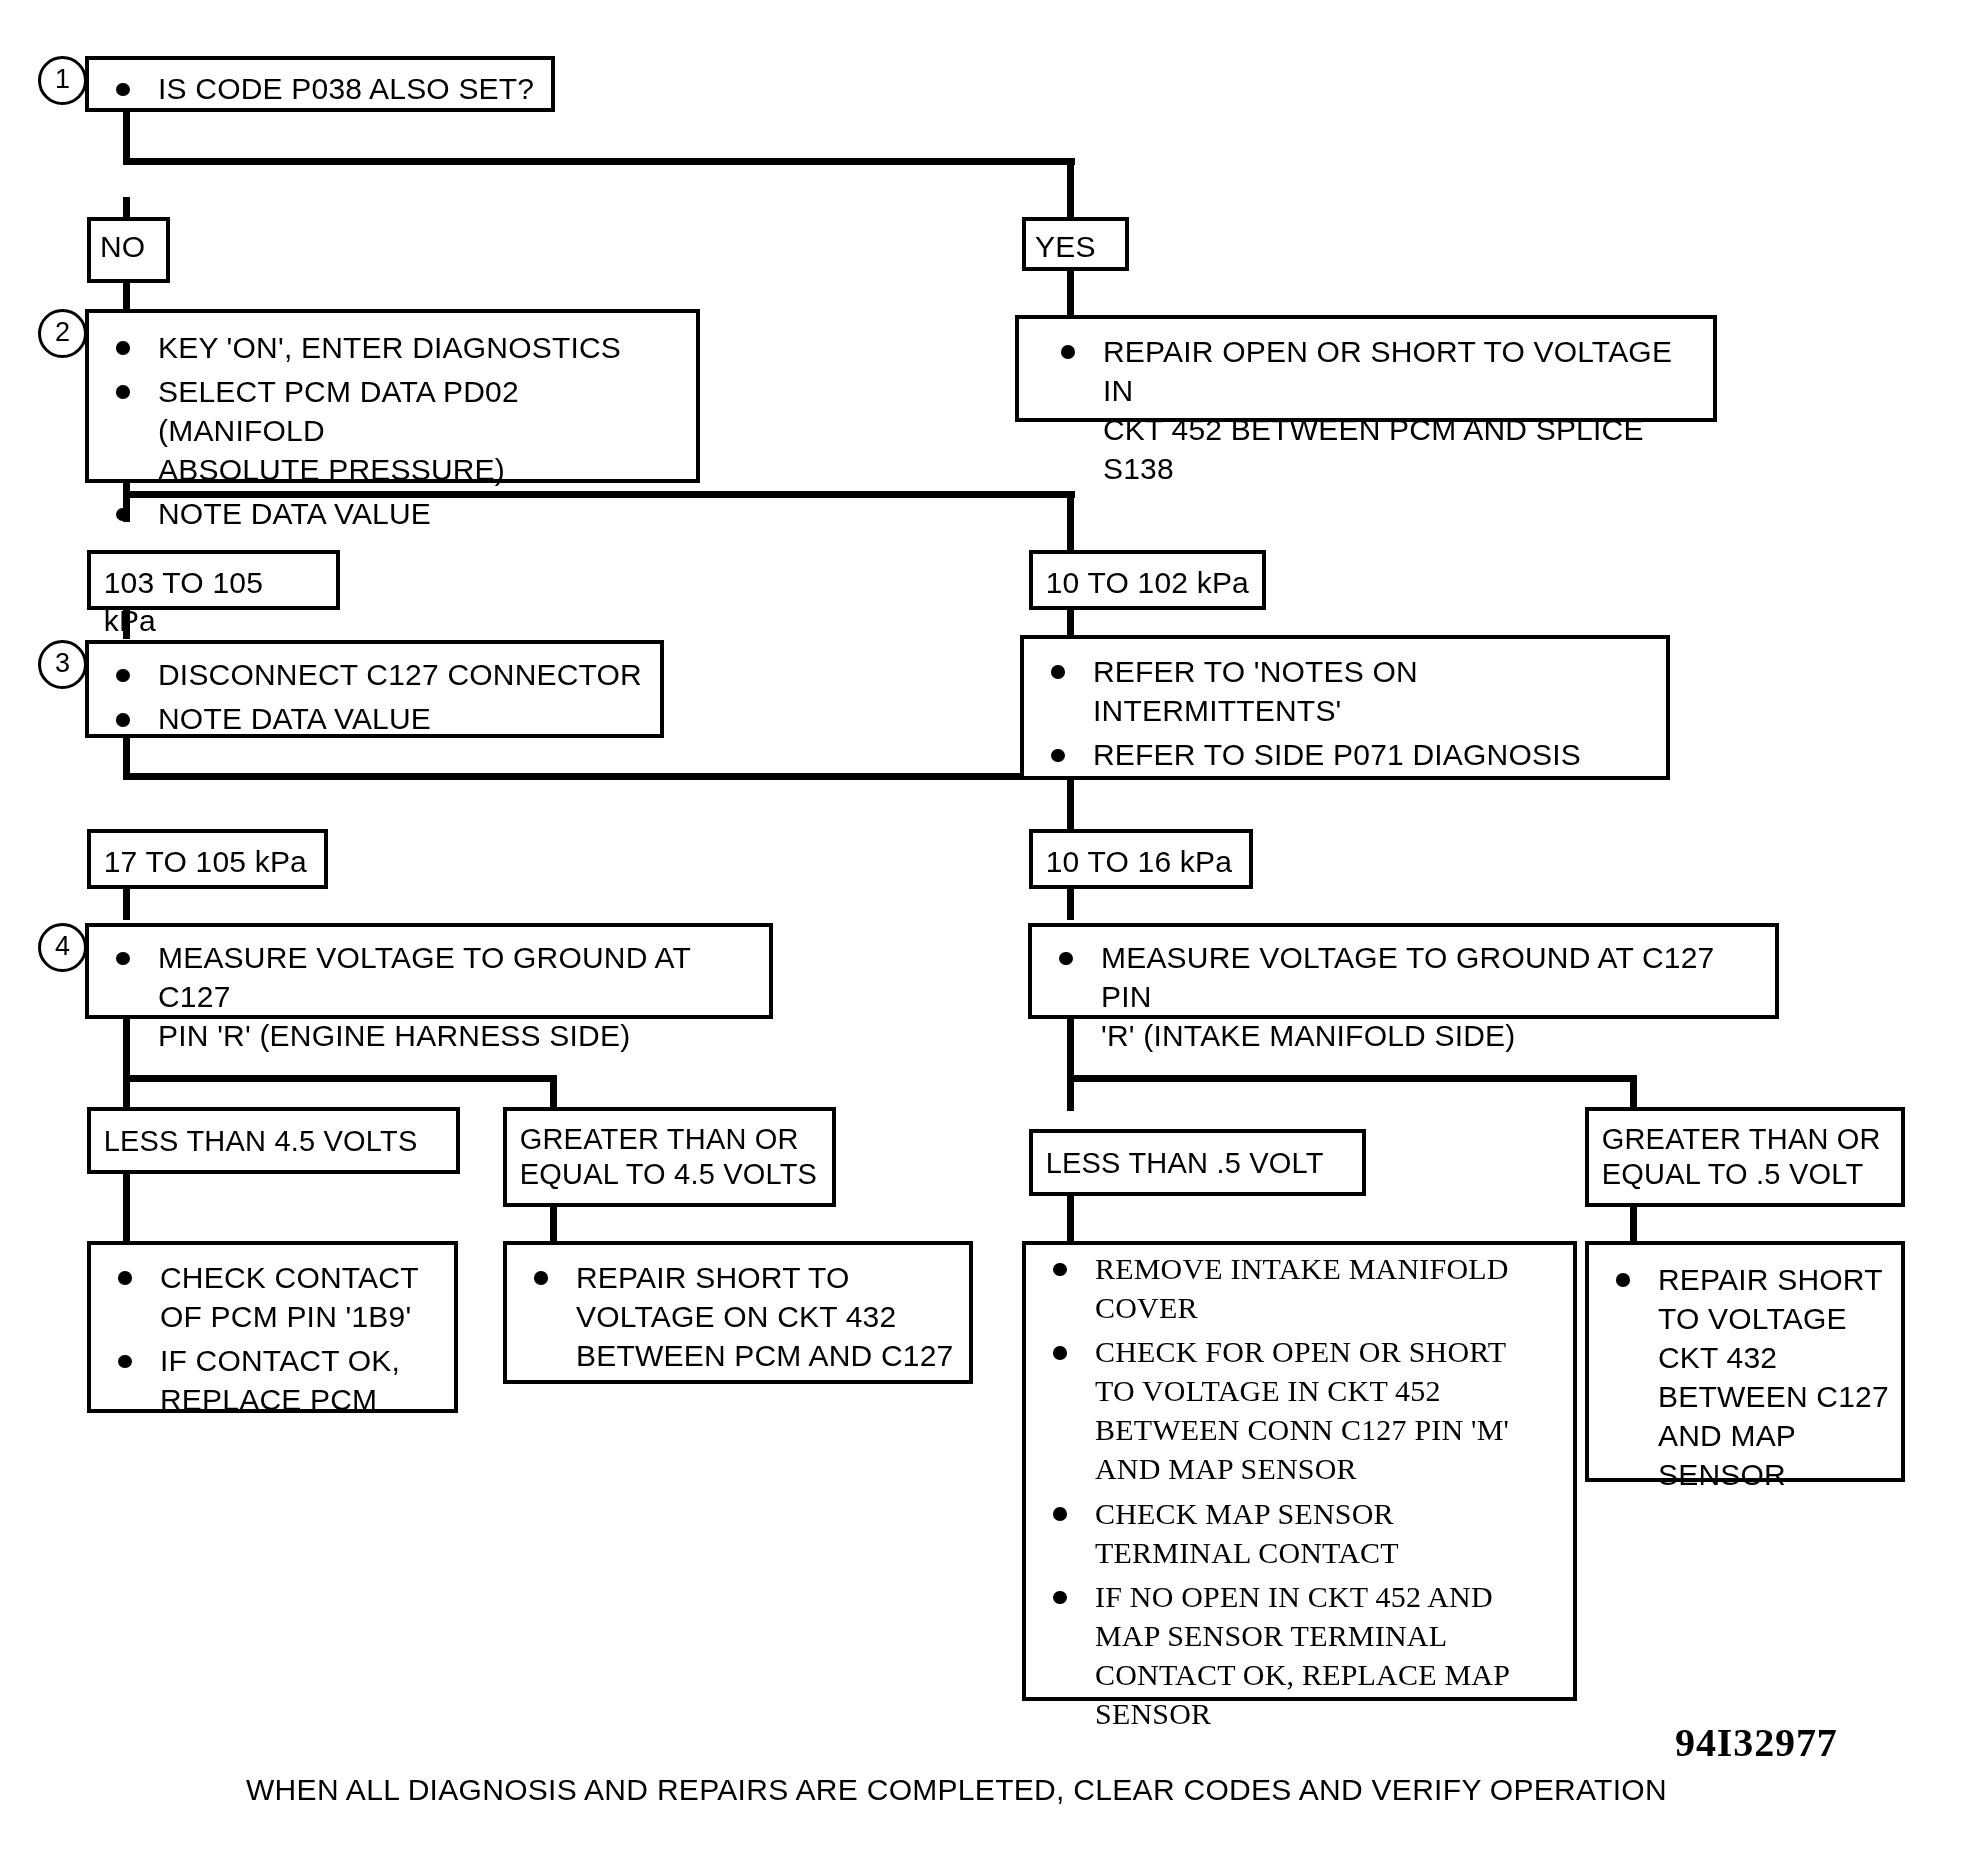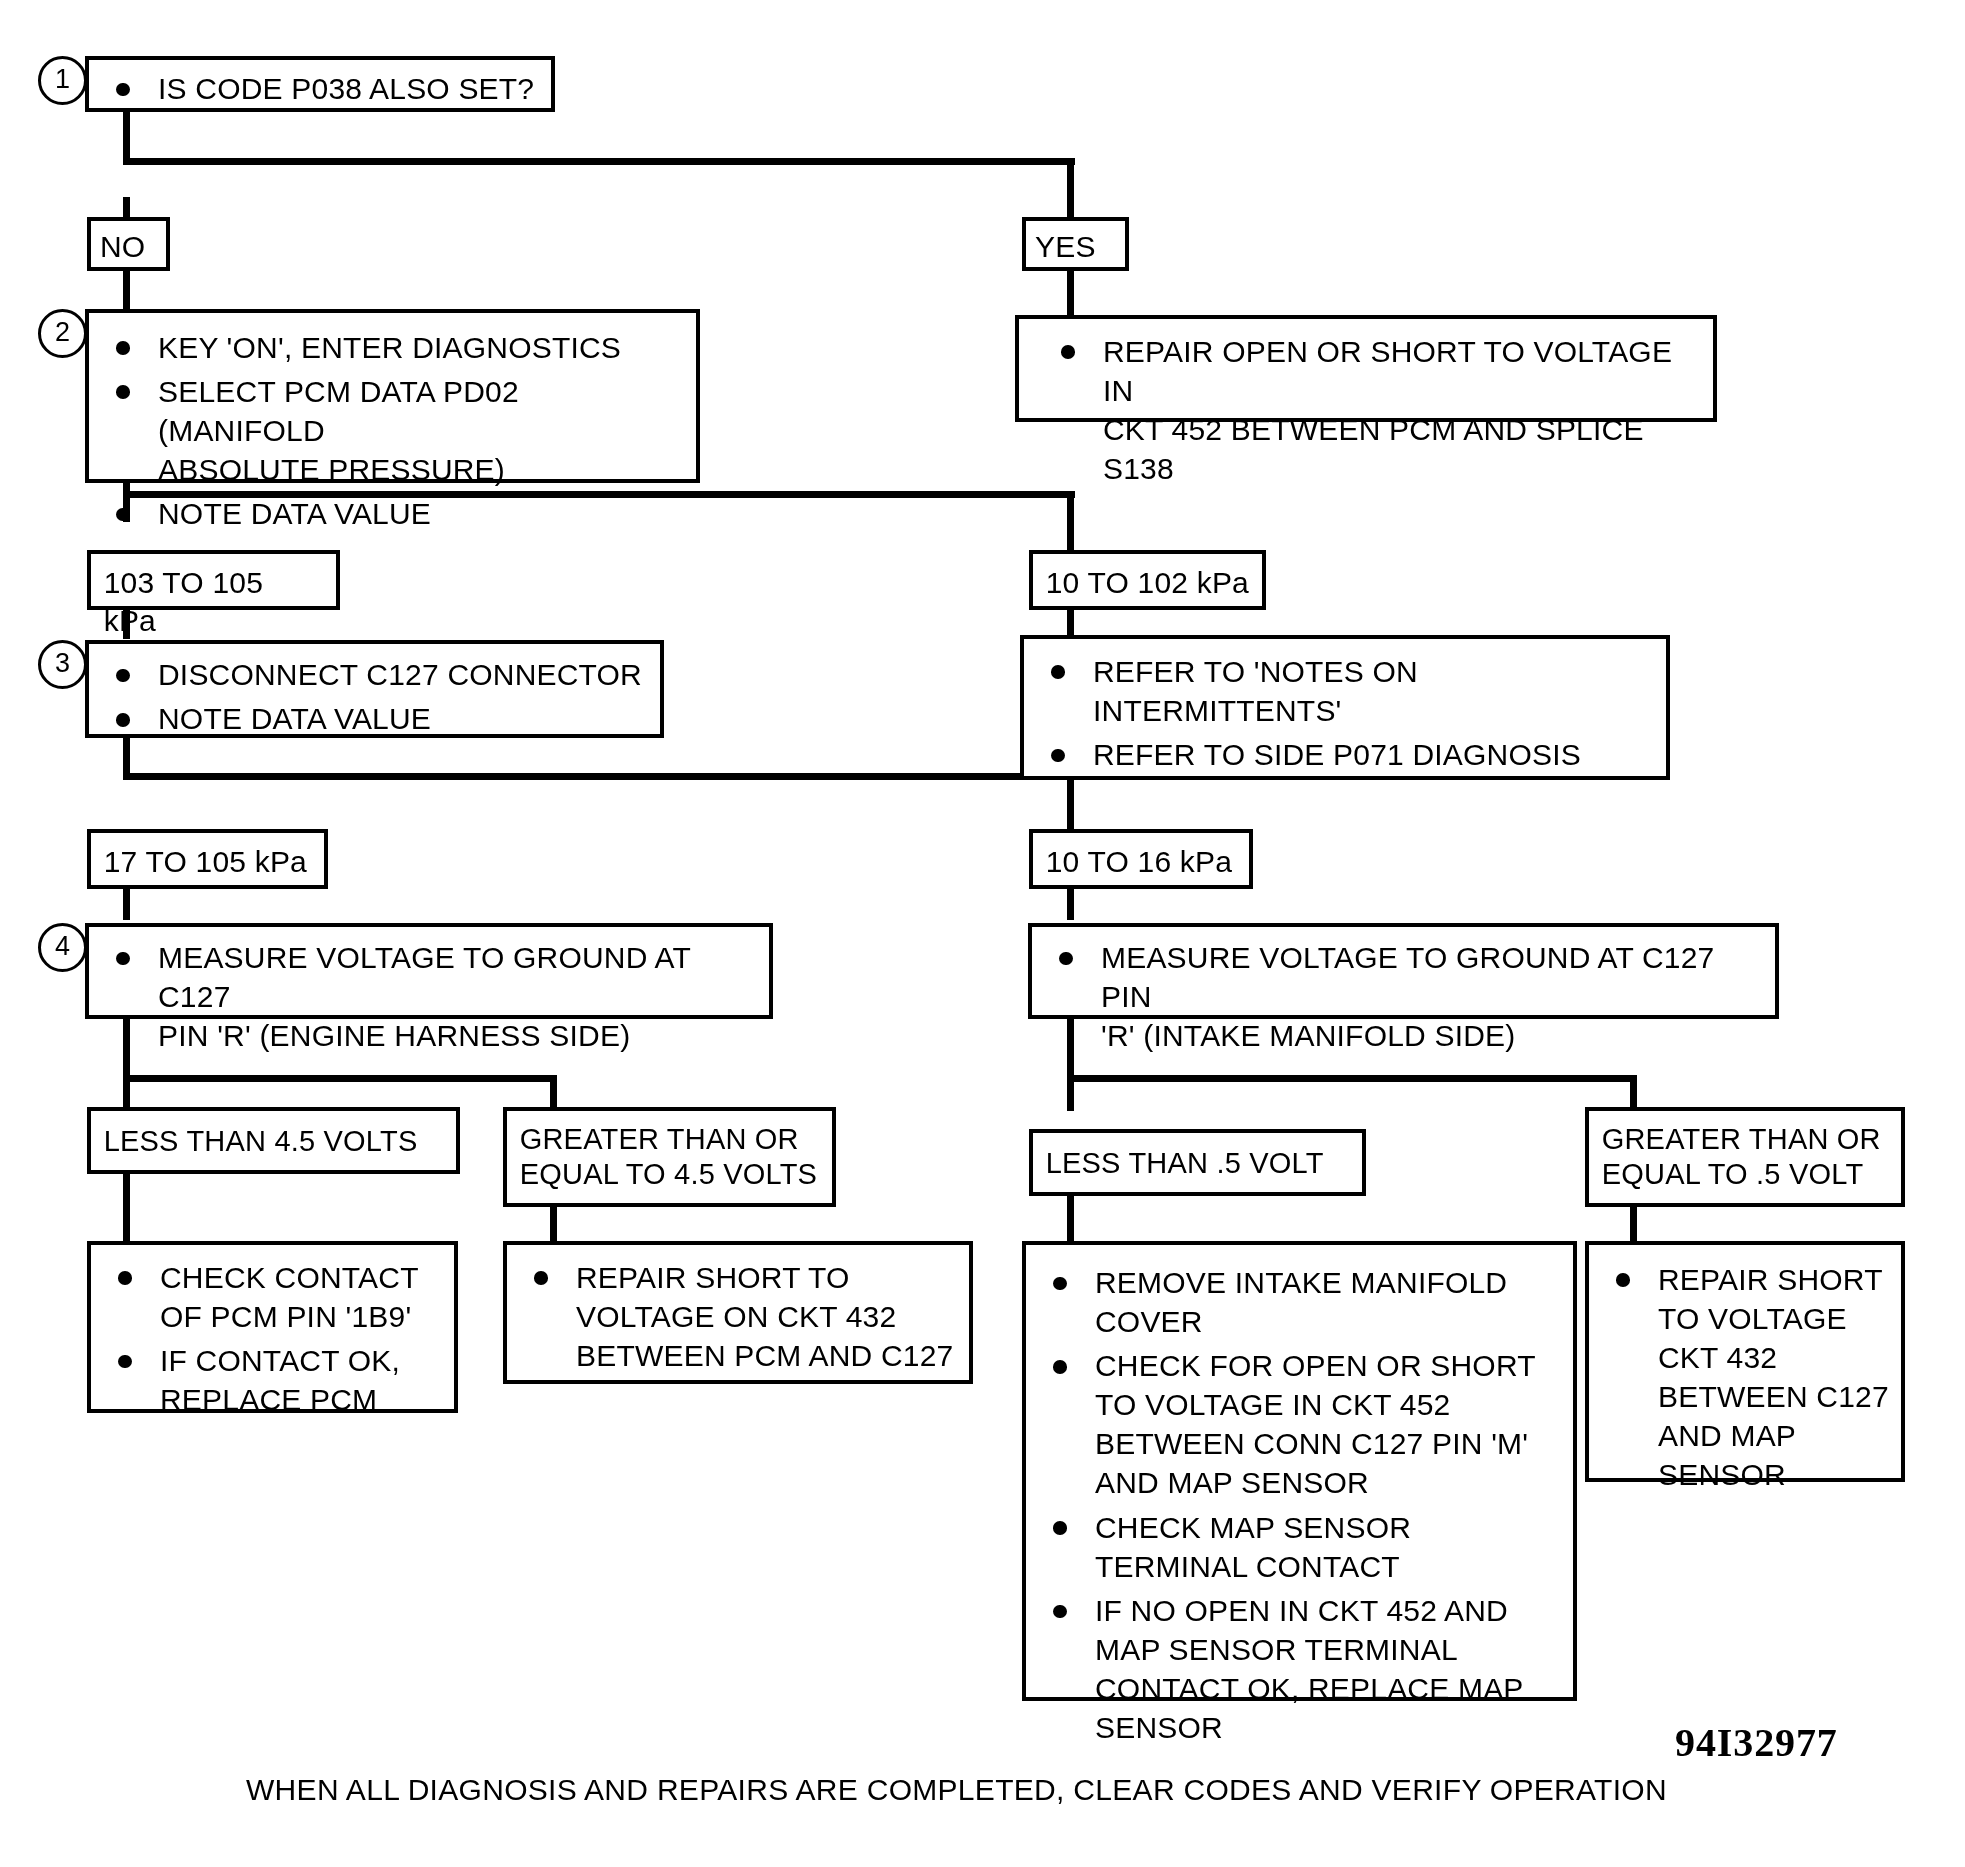--- a/index.html
+++ b/index.html
@@ -141,21 +141,21 @@
 
   <div class="stepnum" style="left:38px;top:56px;">1</div>
   <div class="box" style="left:85px;top:56px;width:470px;height:56px;">
     <div class="inner">
       <ul class="bullets">
         <li>IS CODE P038 ALSO SET?</li>
       </ul>
     </div>
   </div>
 
-  <div class="box" style="left:87px;top:217px;width:83px;height:54px;">
+  <div class="box" style="left:87px;top:217px;width:83px;height:66px;">
     <div class="inner" style="padding:7.2px 9px;">
       <span class="plain">NO</span>
     </div>
   </div>
 
   <div class="box" style="left:1022px;top:217px;width:107px;height:54px;">
     <div class="inner" style="padding:7.2px 9px;">
       <span class="plain">YES</span>
     </div>
   </div>
@@ -284,21 +284,21 @@
     <div class="inner" style="padding:12.7px 9px;">
       <ul class="bullets">
         <li>REPAIR SHORT TO
 VOLTAGE ON CKT 432
 BETWEEN PCM AND C127</li>
       </ul>
     </div>
   </div>
 
   <div class="box" style="left:1022px;top:1241px;width:555px;height:460px;">
-    <div class="inner" style="padding:18px 9px;">
+    <div class="inner" style="padding:4px 9px;font-family:Liberation Serif, serif;">
       <ul class="bullets">
         <li>REMOVE INTAKE MANIFOLD
 COVER</li>
         <li>CHECK FOR OPEN OR SHORT
 TO VOLTAGE IN CKT 452
 BETWEEN CONN C127 PIN 'M'
 AND MAP SENSOR</li>
         <li>CHECK MAP SENSOR
 TERMINAL CONTACT</li>
         <li>IF NO OPEN IN CKT 452 AND

